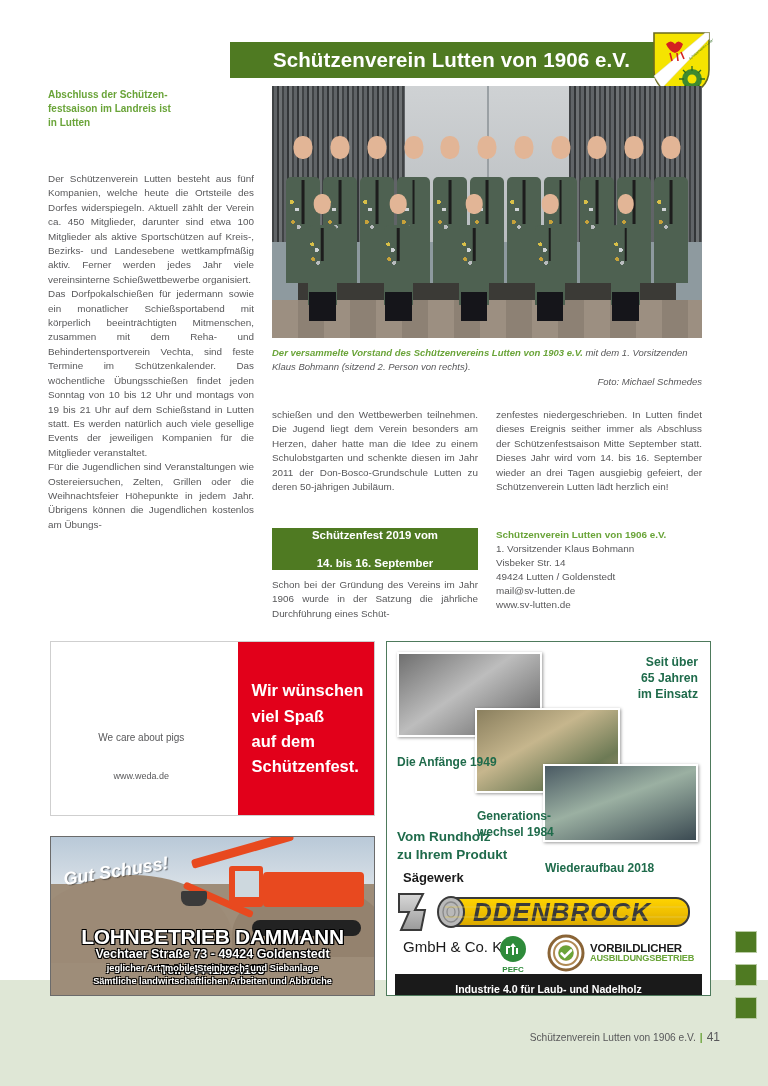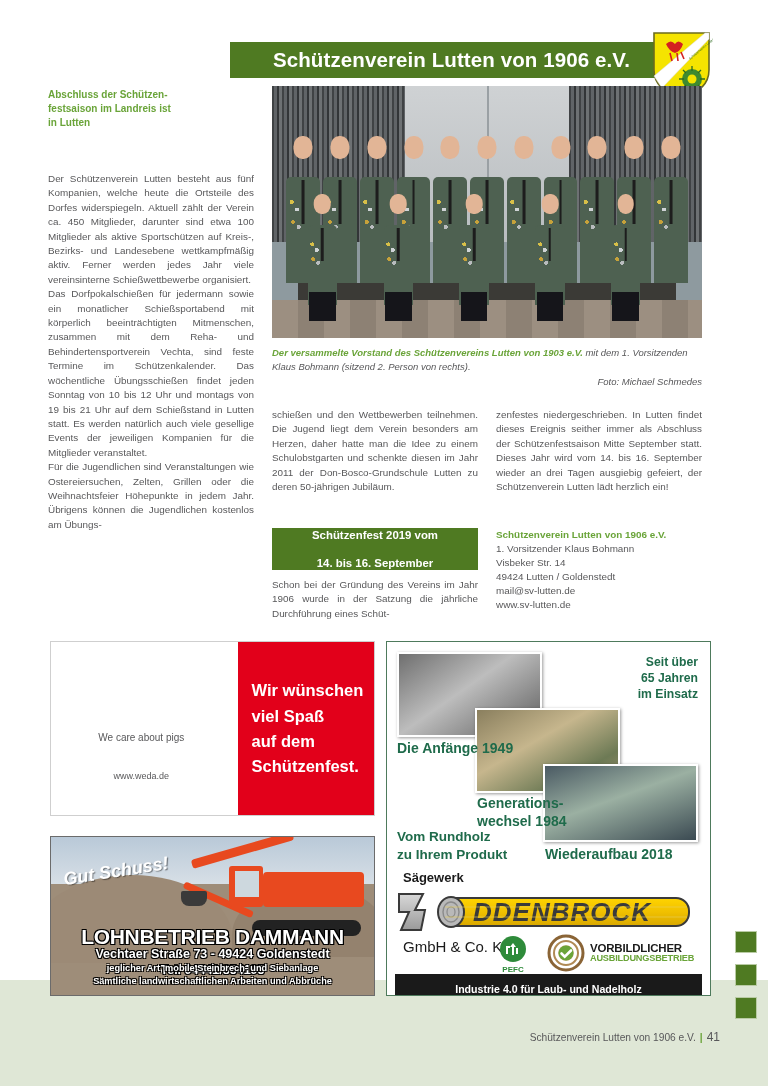--- a/index.html
+++ b/index.html
@@ -214,21 +214,21 @@
     color:#1f6b4b; font-weight:bold; font-size:12.2px; line-height:1.32;
   }
   .kphoto{ position:absolute; border:2px solid #fff; box-shadow:1px 1px 3px rgba(0,0,0,.4); }
   .kp1{ left:10px; top:10px; width:145px; height:85px;
     background:linear-gradient(145deg,#6f6f6f,#bdbdbd 45%,#5c5c5c);
     filter:grayscale(1); }
   .kp2{ left:88px; top:66px; width:145px; height:85px;
     background:linear-gradient(150deg,#8a7f5e,#c6b68d 40%,#6d7a55 75%,#9a8f6c); }
   .kp3{ left:156px; top:122px; width:155px; height:78px;
     background:linear-gradient(160deg,#4a5a63,#9bb0a2 45%,#3b4a52); }
-  .kcap{ position:absolute; color:#1f6b4b; font-size:14px; font-weight:bold; }
+  .kcap{ position:absolute; color:#1f6b4b; font-size:12px; font-weight:bold;margin-top:15px; }
   .kc1{ left:10px; top:98px; }
   .kc2{ left:90px; top:152px; line-height:1.3; }
   .kc3{ left:158px; top:204px; }
   .kod-vom{
     position:absolute; left:10px; top:186px; color:#1f6b4b;
     font-weight:bold; font-size:13.5px; line-height:1.3;
   }
   .kod-saege{
     position:absolute; left:16px; top:228px; color:#1a1a1a;
     font-weight:bold; font-size:13px;

